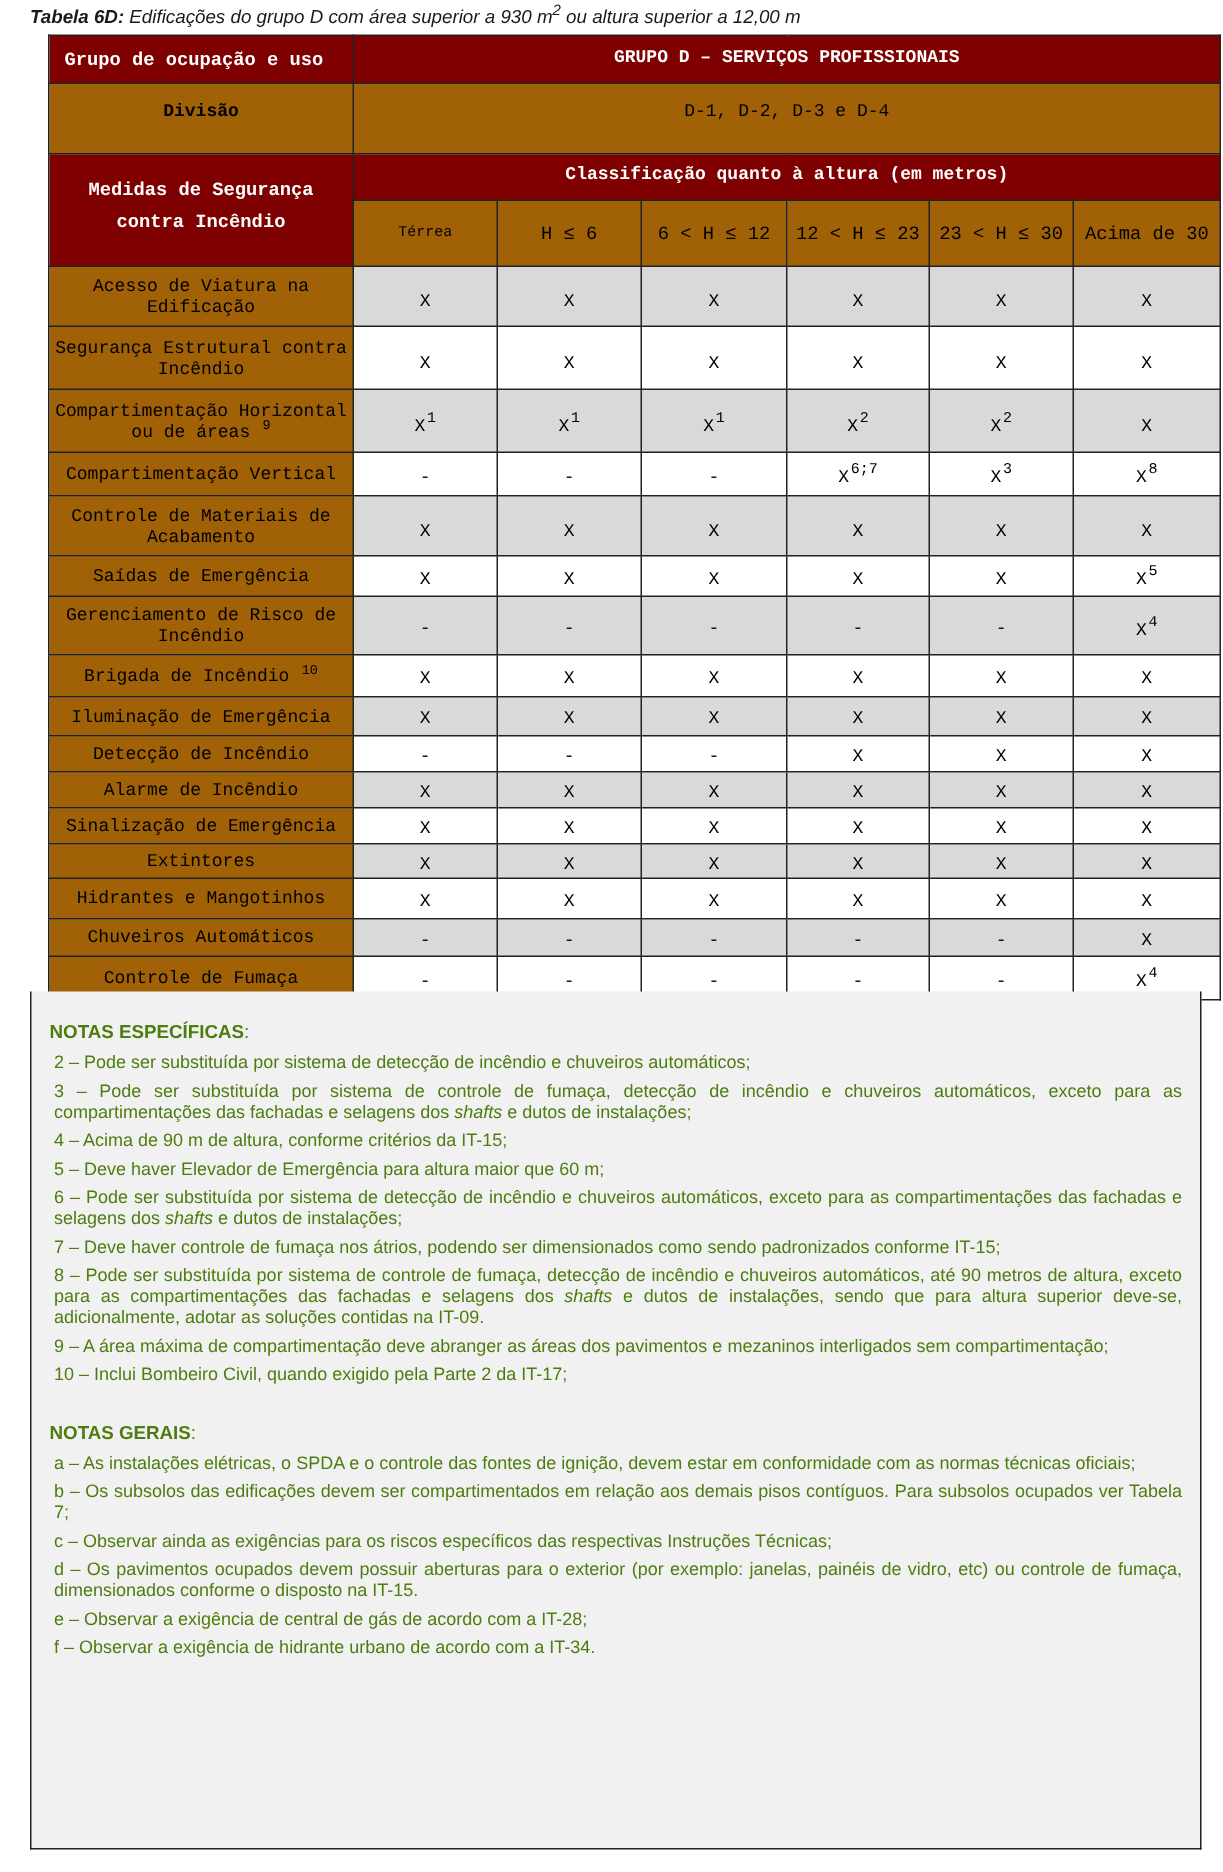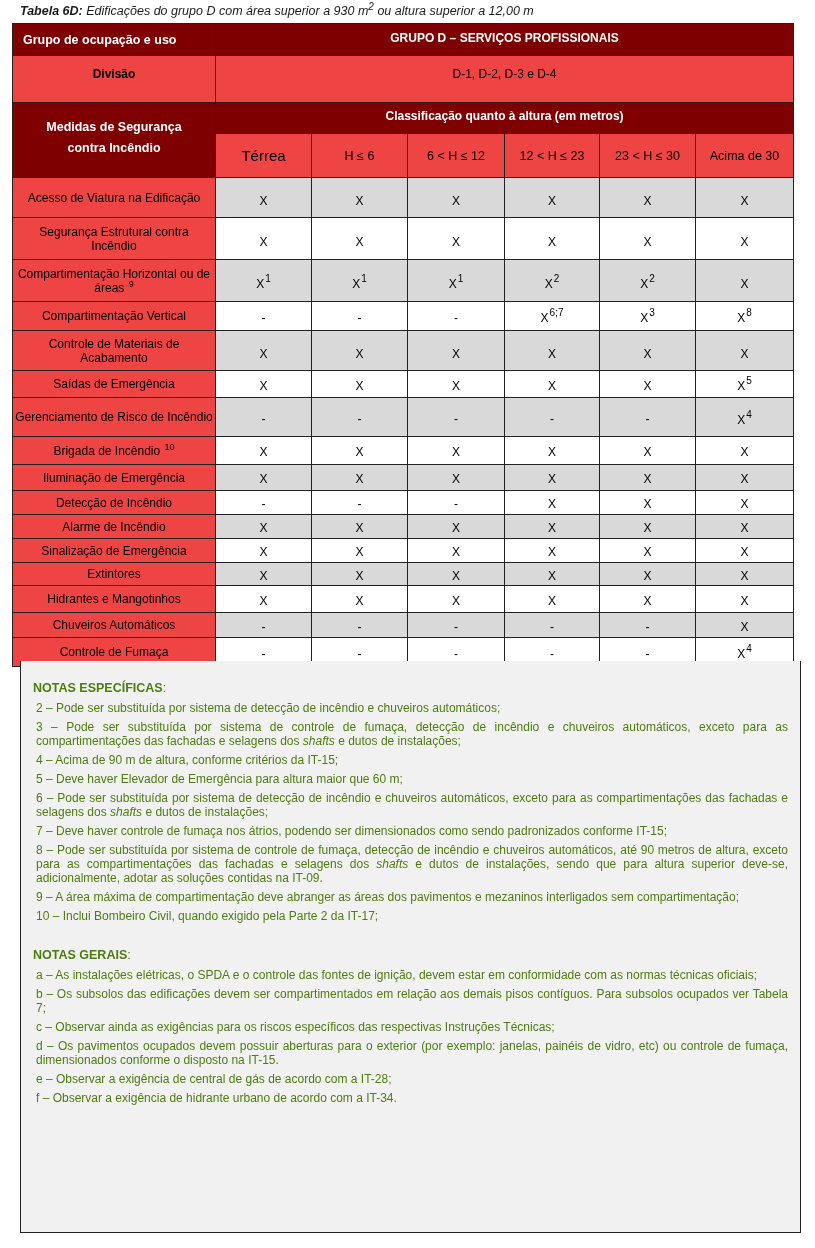--- a/index.html
+++ b/index.html
@@ -7,29 +7,29 @@
   body { font-family: "Liberation Sans", sans-serif; color: #000; position: relative; }
 
   .caption {
     position: absolute; left: 20px; top: 4px; height: 18px;
     font-size: 12.5px; font-style: italic; color: #1a1a1a; white-space: nowrap;
   }
   .caption b { font-weight: bold; font-style: italic; }
   .caption sup { font-size: 10px; vertical-align: 5px; line-height: 0; }
 
   table.main {
-    position: absolute; left: 12px; top: 23px; width: 781px;
-    border-collapse: collapse; table-layout: fixed;
+    position: absolute; left: 32px; top: 23px; width: 781px;
+    border-collapse: collapse; table-layout: fixed; font-family: Liberation Mono, monospace;
   }
   table.main td {
     border: 1.5px solid #222; text-align: center; vertical-align: middle;
     font-size: 12px; line-height: 14px; padding: 0 2px;
   }
   .red { background: #7f0000; color: #ffffff; font-weight: bold; }
-  .yel { background: #ef4444; color: #000; }
+  .yel { background: #a16207; color: #000; }
   .gray { background: #d9d9d9; }
   .white { background: #ffffff; }
   td.hdr-left { text-align: left !important; padding-left: 10px !important; font-size: 12.5px !important; }
   td.lbl { font-size: 12px; line-height: 15px; }
   td.val { font-size: 14px; padding-top: 6px !important; }
   td.val.short { padding-top: 3px !important; }
   td .sup { font-size: 10px; vertical-align: 6px; line-height: 0; margin-left: 1px; }
   td.lbl .sup { font-size: 9px; vertical-align: 5px; }
   td.dash { font-size: 12px; padding-top: 4px !important; }
 
@@ -69,21 +69,21 @@
       <td class="yel" style="font-weight:bold;vertical-align:top;padding-top:11px;">Divisão</td>
       <td class="yel" colspan="6" style="vertical-align:top;padding-top:11px;">D-1, D-2, D-3 e D-4</td>
     </tr>
     <tr style="height:31px">
       <td class="red" rowspan="2" style="vertical-align:top;padding-top:14px;line-height:21px;font-size:12.5px;">
         <span style="display:inline-block;width:160px;">Medidas de Segurança contra Incêndio</span>
       </td>
       <td class="red" colspan="6" style="vertical-align:top;padding-top:6px;">Classificação quanto à altura (em metros)</td>
     </tr>
     <tr style="height:44px" id="col-header-row">
-        <td class="yel" style="font-size: 15px;">Térrea</td>
+        <td class="yel" style="font-size: 10px;">Térrea</td>
         <td class="yel" style="font-size: 12.5px;">H ≤ 6</td>
         <td class="yel" style="font-size: 12.5px;">6 &lt; H ≤ 12</td>
         <td class="yel" style="font-size: 12.5px;">12 &lt; H ≤ 23</td>
         <td class="yel" style="font-size: 12.5px;">23 &lt; H ≤ 30</td>
         <td class="yel" style="font-size: 12.5px;">Acima de 30</td>
       </tr>
   <tr style="height: 40px;">
         <td class="yel lbl"><span>Acesso de Viatura na Edificação</span></td>
         <td class="gray val"><span>X</span></td>
         <td class="gray val"><span>X</span></td>

